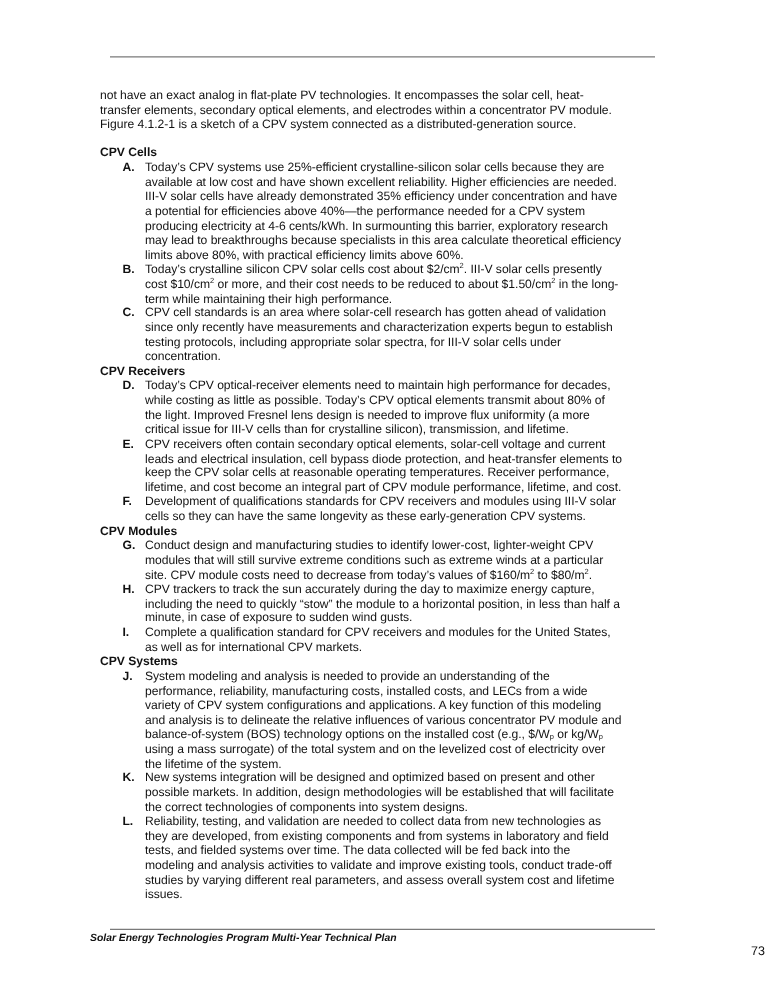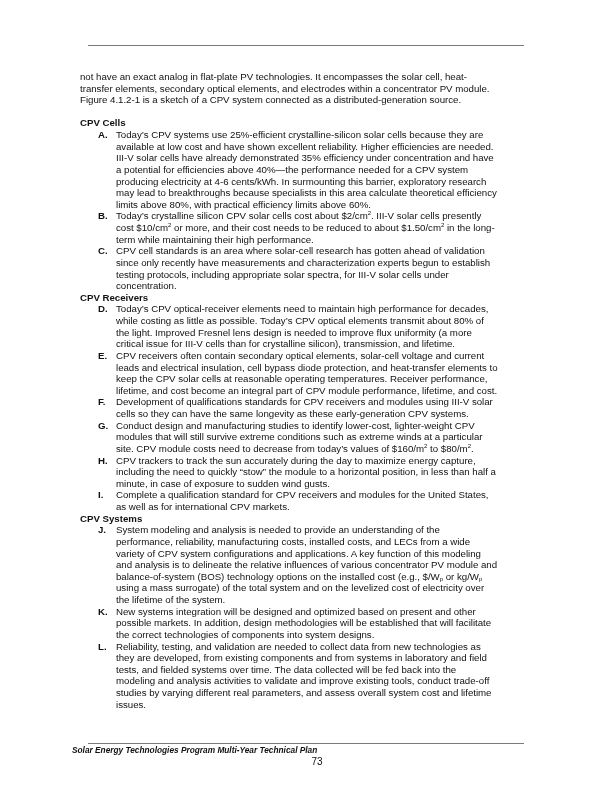--- a/index.html
+++ b/index.html
@@ -12,21 +12,21 @@
                font-size: 9.7px; line-height: 11.62px; letter-spacing: -0.02px; }
     .intro { margin: 0 0 11.62px 0; }
     .section-heading { font-weight: bold; margin: 0; }
     .item { position: relative; padding-left: 36px; margin: 0; }
     .item .label { position: absolute; left: 18px; top: 0; font-weight: bold; }
     .item .text { display: block; }
     sup { font-size: 6px; line-height: 0; vertical-align: 4px; }
     sub { font-size: 6px; line-height: 0; vertical-align: -1px; }
     .footer-title { position: absolute; left: 72px; top: 745px; font-size: 8.3px;
                     font-weight: bold; font-style: italic; }
-    .page-number { position: absolute; left: 0; width: 612px; top: 756px; text-align: center;
+    .page-number { position: absolute; left: 0; width: 612px; top: 756px; text-align: right;
                    font-size: 10px; padding-left: 22px; box-sizing: border-box; }
   </style>
 </head>
 <body>
 
 <div class="rule top"></div>
 
 <div class="content">
 
   <p class="intro">
@@ -97,20 +97,21 @@
     <div class="item">
       <span class="label">F.</span>
       <span class="text">
         <span>Development of qualifications standards for CPV receivers and modules using III-V solar</span><br>
         <span>cells so they can have the same longevity as these early-generation CPV systems.</span>
       </span>
     </div>
   </div>
 
   <div>
+    <p class="section-heading">CPV Modules</p>
 
     <div class="item">
       <span class="label">G.</span>
       <span class="text">
         <span>Conduct design and manufacturing studies to identify lower-cost, lighter-weight CPV</span><br>
         <span>modules that will still survive extreme conditions such as extreme winds at a particular</span><br>
         <span>site.  CPV module costs need to decrease from today’s values of $160/m</span><sup>2</sup><span> to $80/m</span><sup>2</sup><span>.</span>
       </span>
     </div>
 

